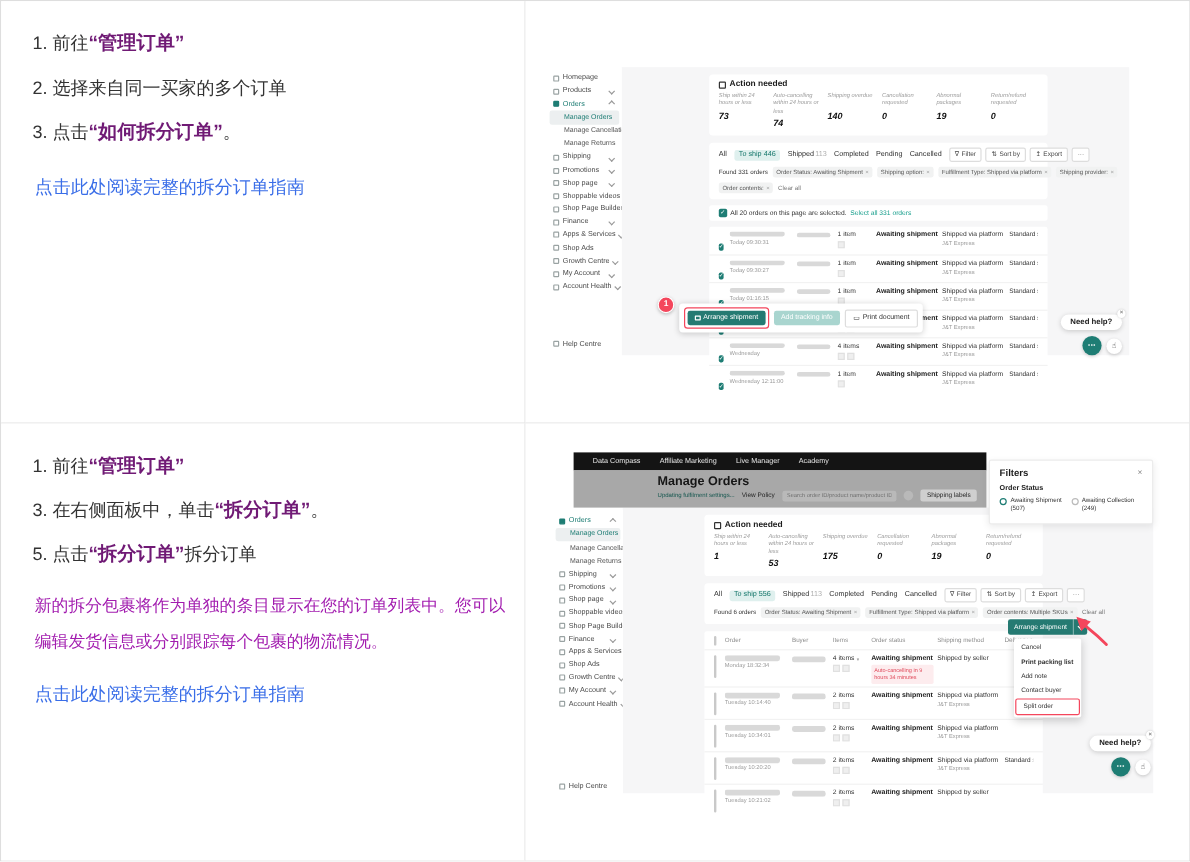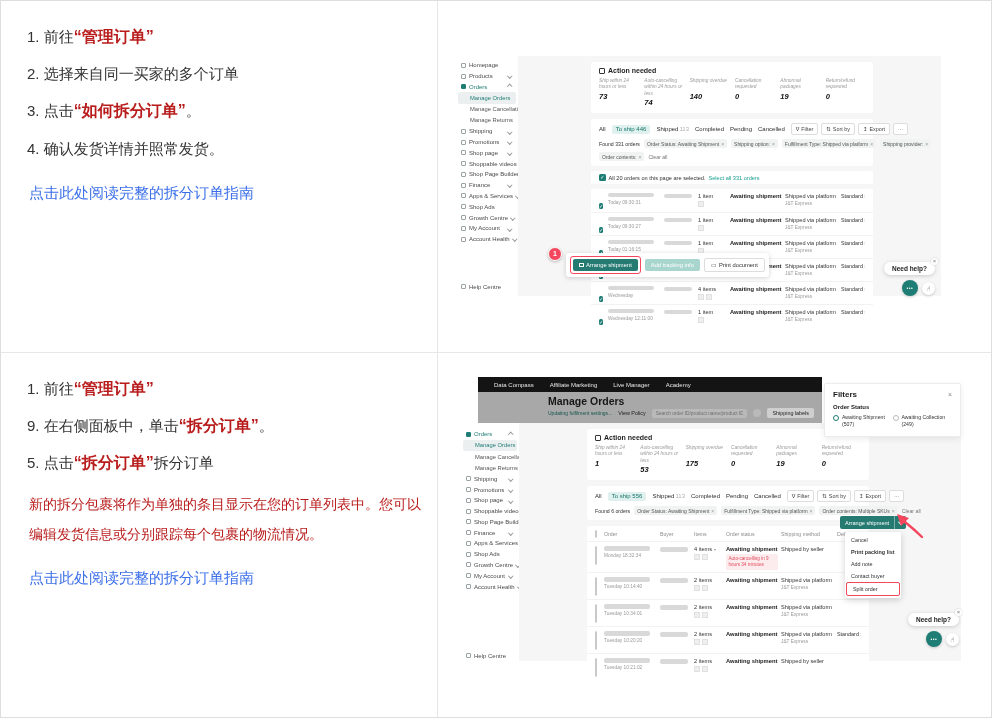--- a/index.html
+++ b/index.html
@@ -7,22 +7,22 @@
   .page { width:992px; height:718px; border:1px solid #dedede; display:grid;
           grid-template-columns:437px 1fr; grid-template-rows:352px 1fr; background:#fff; }
   .cell { position:relative; background:#fff; overflow:hidden; }
   .c-tl { border-right:1px solid #e7e7e7; border-bottom:1px solid #e7e7e7; }
   .c-tr { border-bottom:1px solid #e7e7e7; }
   .c-bl { border-right:1px solid #e7e7e7; }
   
   .txt { padding:24px 26px; }
   .sec-title { font-size:17px; font-weight:bold; color:#1c1c1c; margin:8px 0 30px 0; }
   .step { font-size:15px; color:#333; margin:0 0 14px 0; line-height:1.45; }
-  .step b { font-size:16px; color:#b91c1c; }
-  .note { font-size:14px; color:#b91c1c; line-height:2.15; margin:2px 0 10px 2px; width:392px; }
+  .step b { font-size:16px; color:#701a75; }
+  .note { font-size:14px; color:#a21caf; line-height:2.15; margin:2px 0 10px 2px; width:392px; }
   .doclink { display:inline-block; font-size:15px; color:#3a6ee8; margin:10px 0 0 2px; cursor:pointer; text-decoration:none; }
   
   .shot { position:absolute; background:#fff; }
   .sb { position:absolute; left:0; top:0; bottom:0; width:62px; background:#fff; display:flex; flex-direction:column; padding-top:4px; z-index:2; }
   .sbi { display:flex; align-items:center; gap:3px; padding:2.4px 2px 2.4px 5px; font-size:6px; color:#4a4a4a; white-space:nowrap; overflow:hidden; }
   .sbi .sq { flex:0 0 auto; width:5px; height:5px; border:1px solid #9aa3a3; border-radius:1px; }
   .sbi.act { color:#1e7d74; }
   .sbi.act .sq { border-color:#1e7d74; background:#1e7d74; }
   .chev { width:3.5px; height:3.5px; border-right:1px solid #9a9a9a; border-bottom:1px solid #9a9a9a; transform:rotate(45deg); margin-left:auto; margin-right:5px; flex:0 0 auto; }
   .chev.up { transform:rotate(-135deg); }
@@ -121,21 +121,20 @@
 </style>
 </head>
 <body>
 
 <div class="page">
 
   <section class="cell c-tl txt">
     <div class="step"><span>1. 前往</span><b>“管理订单”</b><span></span></div>
     <div class="step"><span>2. 选择来自同一买家的多个订单</span><b></b><span></span></div>
     <div class="step"><span>3. 点击</span><b>“如何拆分订单”</b><span>。</span></div>
-    <div class="step"><span>4. 确认发货详情并照常发货。</span><b></b><span></span></div>
     <a class="doclink">点击此处阅读完整的拆分订单指南</a>
   </section>
 
   <section class="cell c-tr">
     <div class="shot" style="left:18px; top:55px; width:485px; height:240px;">
       <aside class="sb">
         <div class="sbi">
             <i class="sq"></i>
             <span>Homepage</span>
           </div>
@@ -458,21 +457,21 @@
         <div class="helpbtns">
           <div class="chatbtn"><span>•••</span></div>
           <div class="handbtn"><span>☝</span></div>
         </div>
       </div>
     </div>
   </section>
 
   <section class="cell c-bl txt">
     <div class="step"><span>1. 前往</span><b>“管理订单”</b><span></span></div>
-    <div class="step"><span>9. 在右侧面板中，单击</span><b>“拆分订单”</b><span>。</span></div>
+    <div class="step"><span>3. 在右侧面板中，单击</span><b>“拆分订单”</b><span>。</span></div>
     <div class="step"><span>5. 点击</span><b>“拆分订单”</b><span>拆分订单</span></div>
     <p class="note">新的拆分包裹将作为单独的条目显示在您的订单列表中。您可以编辑发货信息或分别跟踪每个包裹的物流情况。</p>
     <a class="doclink">点击此处阅读完整的拆分订单指南</a>
   </section>
 
   <section class="cell">
     <div class="shot" style="left:18px; top:22px; width:505px; height:290px;">
       <div class="dnav">
         <span>Data Compass</span>
         <span>Affiliate Marketing</span>

